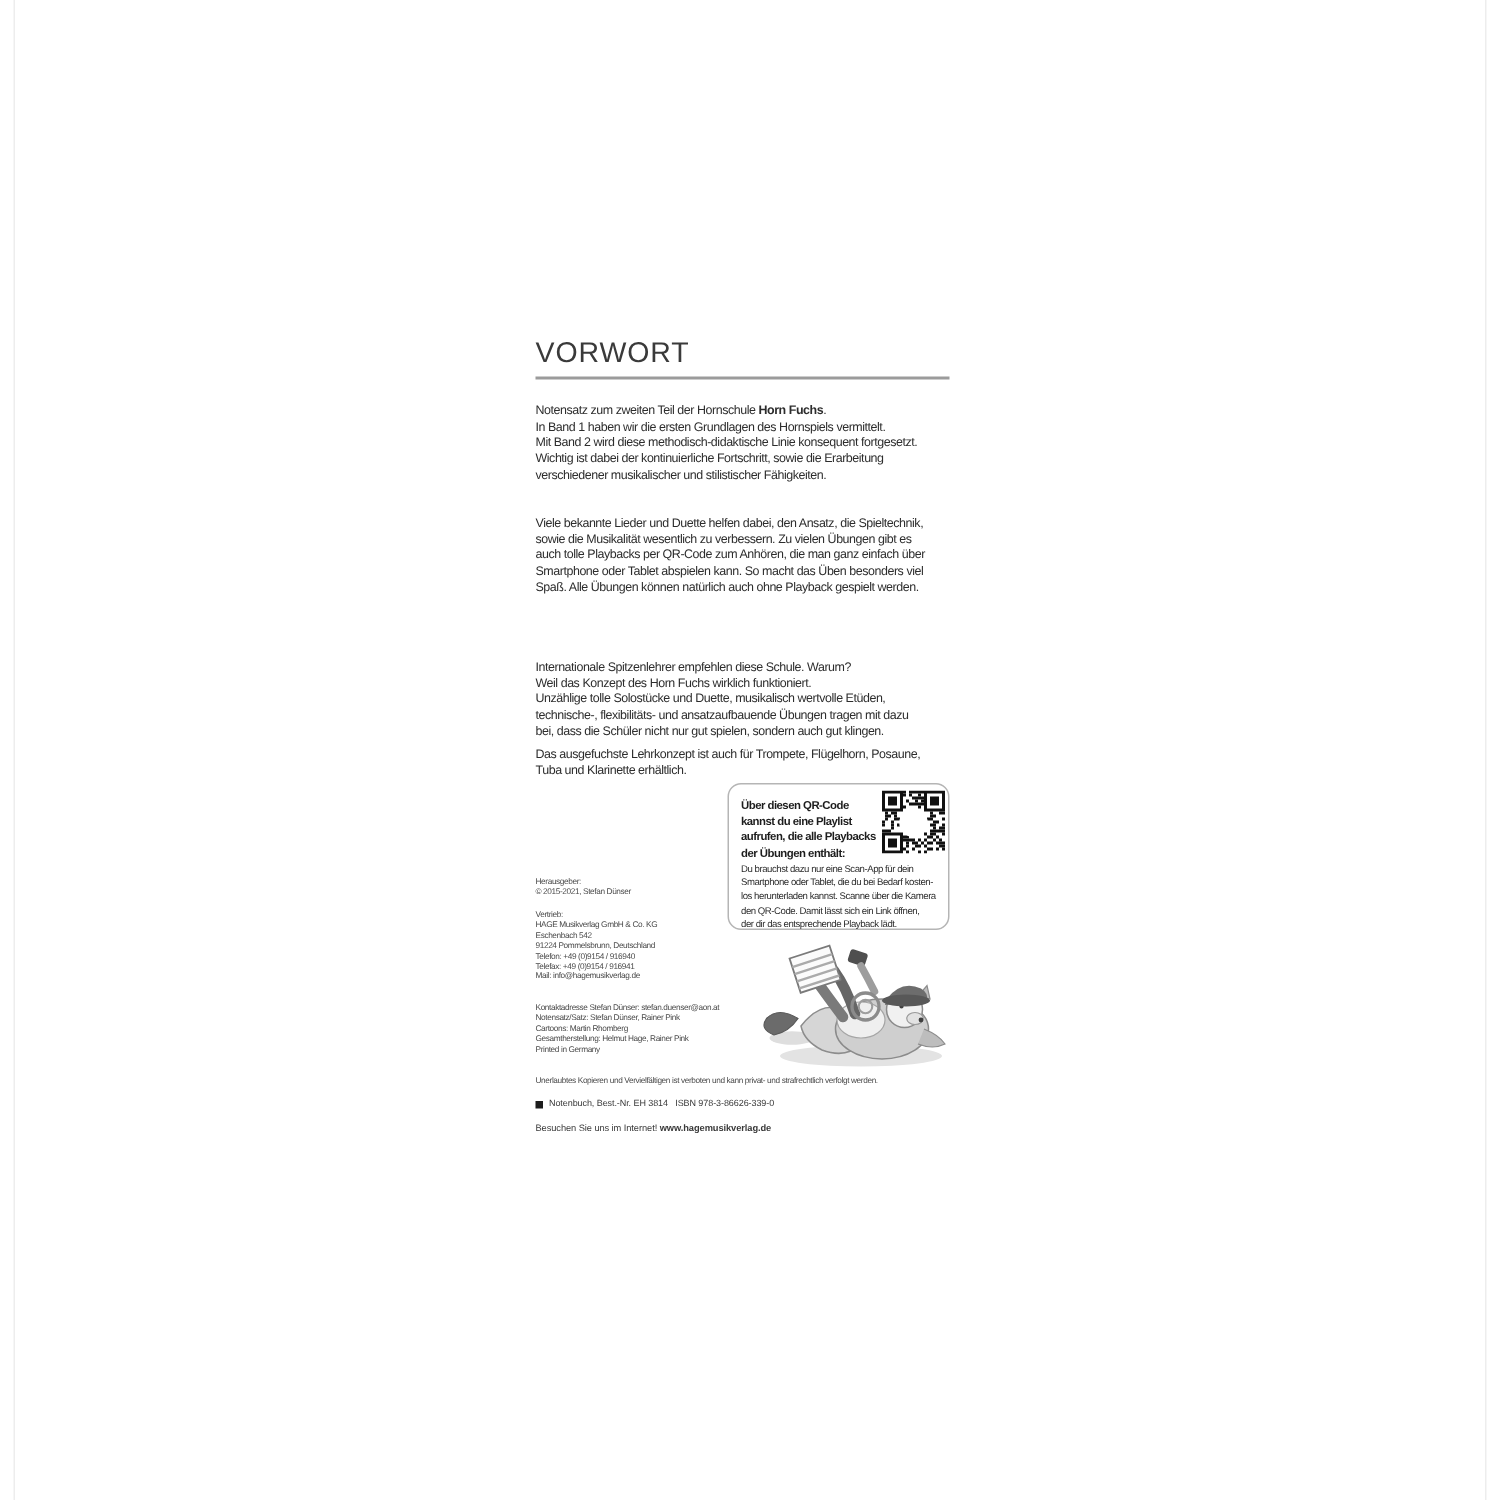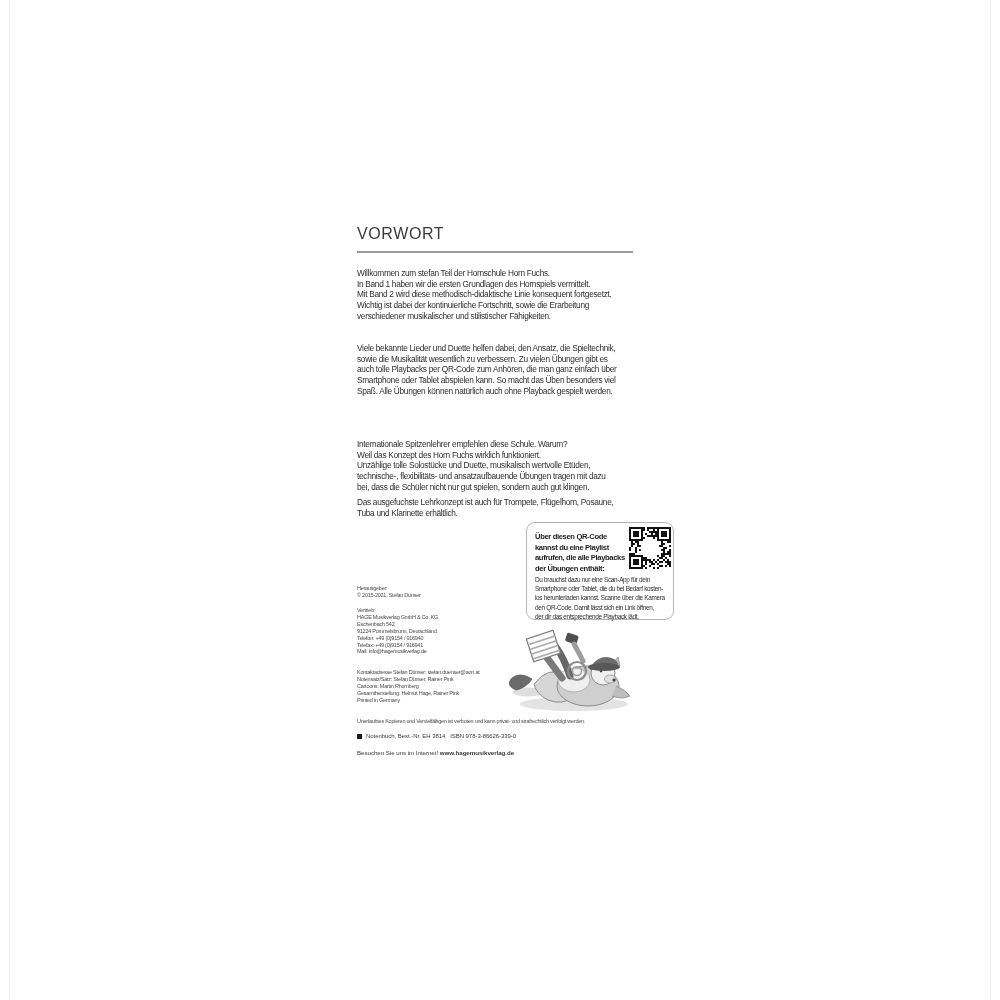--- a/index.html
+++ b/index.html
@@ -4,36 +4,36 @@
 <style>
   html,body{margin:0;padding:0;background:#ffffff;}
   #canvas{
     position:relative;width:1000px;height:1000px;background:#ffffff;
     font-family:"Liberation Sans", sans-serif;color:#2e2e2e;overflow:hidden;
   }
   .scan-edge{position:absolute;top:0;width:1px;height:1000px;background:#ededed;}
   #edge-left{left:9px;} #edge-right{left:990px;}
 
   .title{
-    position:absolute;left:357px;top:225px;font-size:16px;letter-spacing:.6px;
+    position:absolute;left:357px;top:225px;font-size:19px;letter-spacing:.6px;
     color:#3a3a3a;font-weight:400;
   }
   .rule{position:absolute;left:357px;top:251px;width:276px;height:2px;background:#9b9b9b;}
 
   .para{
     position:absolute;left:357px;width:290px;
     font-size:8.3px;line-height:10.7px;letter-spacing:-0.3px;
     color:#2d2d2d;white-space:pre-line;
   }
   #p1{top:268px;} #p2{top:343px;} #p3{top:396px;} #p4{top:439px;} #p5{top:497px;}
-  .para b{font-weight:400;}
+  .para b{font-weight:700;}
 
   .qrbox{
     position:absolute;left:485px;top:522px;width:148px;height:98px;
-    border:1px solid #b5b5b5;border-radius:9px;box-sizing:border-box;background:#fff;margin-left:41px;
+    border:1px solid #b5b5b5;border-radius:9px;box-sizing:border-box;background:#fff;
   }
   .qr-headline{
     position:absolute;left:8px;top:9px;width:96px;
     font-size:7.6px;font-weight:700;line-height:10.5px;letter-spacing:-0.35px;
     color:#1d1d1d;white-space:pre-line;
   }
   .qr-img{position:absolute;left:102px;top:4px;width:42px;height:42px;}
   .qr-body{
     position:absolute;left:8px;top:52px;width:136px;
     font-size:6.4px;line-height:9.2px;letter-spacing:-0.3px;
@@ -68,21 +68,21 @@
 </head>
 <body>
 
 <div id="canvas">
   <div class="scan-edge" id="edge-left"></div>
   <div class="scan-edge" id="edge-right"></div>
 
   <div class="title">VORWORT</div>
   <div class="rule"></div>
 
-  <div class="para" id="p1"><span>Willkommen zum stefan Teil der Hornschule </span><b>Horn Fuchs</b><span>.
+  <div class="para" id="p1"><span>Notensatz zum zweiten Teil der Hornschule </span><b>Horn Fuchs</b><span>.
 In Band 1 haben wir die ersten Grundlagen des Hornspiels vermittelt.
 Mit Band 2 wird diese methodisch-didaktische Linie konsequent fortgesetzt.
 Wichtig ist dabei der kontinuierliche Fortschritt, sowie die Erarbeitung
 verschiedener musikalischer und stilistischer Fähigkeiten.</span></div>
   <div class="para" id="p2">Viele bekannte Lieder und Duette helfen dabei, den Ansatz, die Spieltechnik,
 sowie die Musikalität wesentlich zu verbessern. Zu vielen Übungen gibt es
 auch tolle Playbacks per QR-Code zum Anhören, die man ganz einfach über
 Smartphone oder Tablet abspielen kann. So macht das Üben besonders viel
 Spaß. Alle Übungen können natürlich auch ohne Playback gespielt werden.</div>
   <div class="para" id="p5">Das ausgefuchste Lehrkonzept ist auch für Trompete, Flügelhorn, Posaune,

